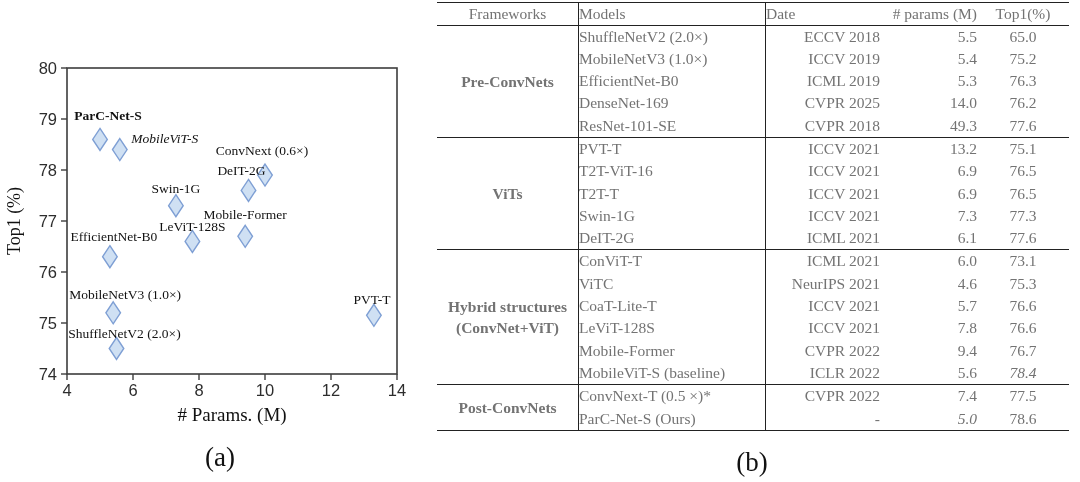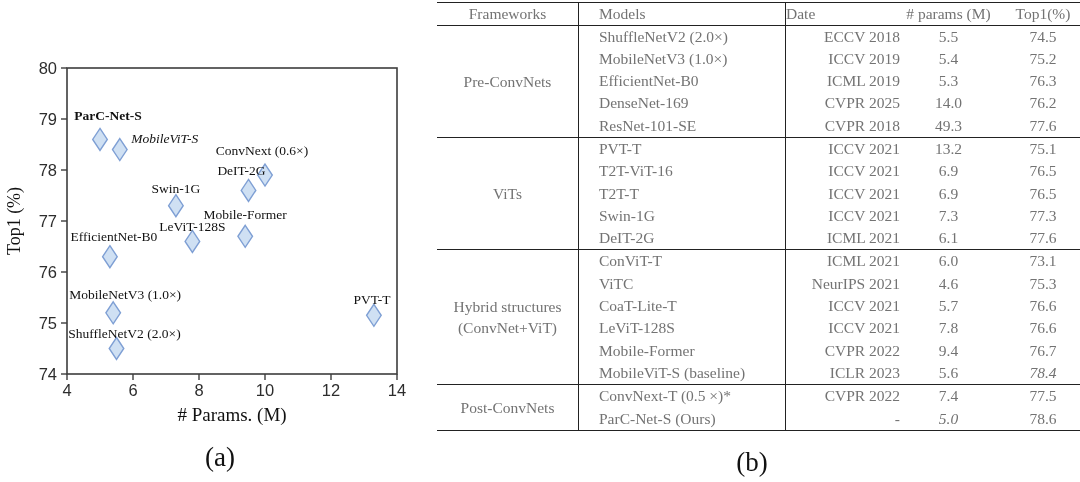--- a/index.html
+++ b/index.html
@@ -14,26 +14,26 @@
   #cap-b{left:0;top:447px;width:630px;}
 
   table{border-collapse:collapse;position:absolute;left:0;top:2px;width:630px;
         table-layout:fixed;font-size:15.5px;color:#737373;
         border-top:1.8px solid #222;border-bottom:1.8px solid #222;}
   thead tr{border-bottom:1.7px solid #222;}
   tr.group-end{border-bottom:1.8px solid #222;}
   th,td{padding:0;font-weight:normal;line-height:22.3px;white-space:nowrap;overflow:hidden;}
   thead th{line-height:21.5px;}
   .col-frameworks{width:141px;text-align:center;border-right:1.4px solid #222;}
-  .col-models{width:186px;text-align:left;padding-left:20px;border-right:1.4px solid #222;}
+  .col-models{width:186px;text-align:left;padding-left:0;border-right:1.4px solid #222;}
   .col-date{width:114px;text-align:right;padding-left:8px;}
   th.col-date{text-align:left;padding-left:0;}
-  .col-params{width:97px;text-align:center;}
+  .col-params{width:97px;text-align:right;}
   .col-top1{width:92px;text-align:center;margin-top:27px;}
-  td.col-frameworks{white-space:pre-line;line-height:21px;}
+  td.col-frameworks{white-space:pre-line;line-height:21px;font-weight:bold;}
   .bold{font-weight:normal;}
   .italic{font-style:italic;}
 </style>
 </head>
 <body>
 
 <div class="canvas">
 
   <div id="panel-left" class="panel">
     <svg id="chart-svg" width="440" height="482">
@@ -102,21 +102,21 @@
             <th class="col-params"># params (M)</th>
             <th class="col-top1">Top1(%)</th>
           </tr>
       </thead>
       <tbody id="table-body">
           <tr>
             <td class="col-frameworks" rowspan="5">Pre-ConvNets</td>
             <td class="col-models">ShuffleNetV2 (2.0×)</td>
             <td class="col-date">ECCV 2018</td>
             <td class="col-params">5.5</td>
-            <td class="col-top1">74.5</td>
+            <td class="col-top1">65.0</td>
           </tr>
           <tr>
             <td class="col-models">MobileNetV3 (1.0×)</td>
             <td class="col-date">ICCV 2019</td>
             <td class="col-params">5.4</td>
             <td class="col-top1">75.2</td>
           </tr>
           <tr>
             <td class="col-models">EfficientNet-B0</td>
             <td class="col-date">ICML 2019</td>
@@ -193,21 +193,21 @@
             <td class="col-top1">76.6</td>
           </tr>
           <tr>
             <td class="col-models">Mobile-Former</td>
             <td class="col-date">CVPR 2022</td>
             <td class="col-params">9.4</td>
             <td class="col-top1">76.7</td>
           </tr>
           <tr class="group-end">
             <td class="col-models">MobileViT-S (baseline)</td>
-            <td class="col-date">ICLR 2023</td>
+            <td class="col-date">ICLR 2022</td>
             <td class="col-params">5.6</td>
             <td class="col-top1 italic">78.4</td>
           </tr>
           <tr>
             <td class="col-frameworks" rowspan="2">Post-ConvNets</td>
             <td class="col-models">ConvNext-T (0.5 ×)*</td>
             <td class="col-date">CVPR 2022</td>
             <td class="col-params">7.4</td>
             <td class="col-top1">77.5</td>
           </tr>

